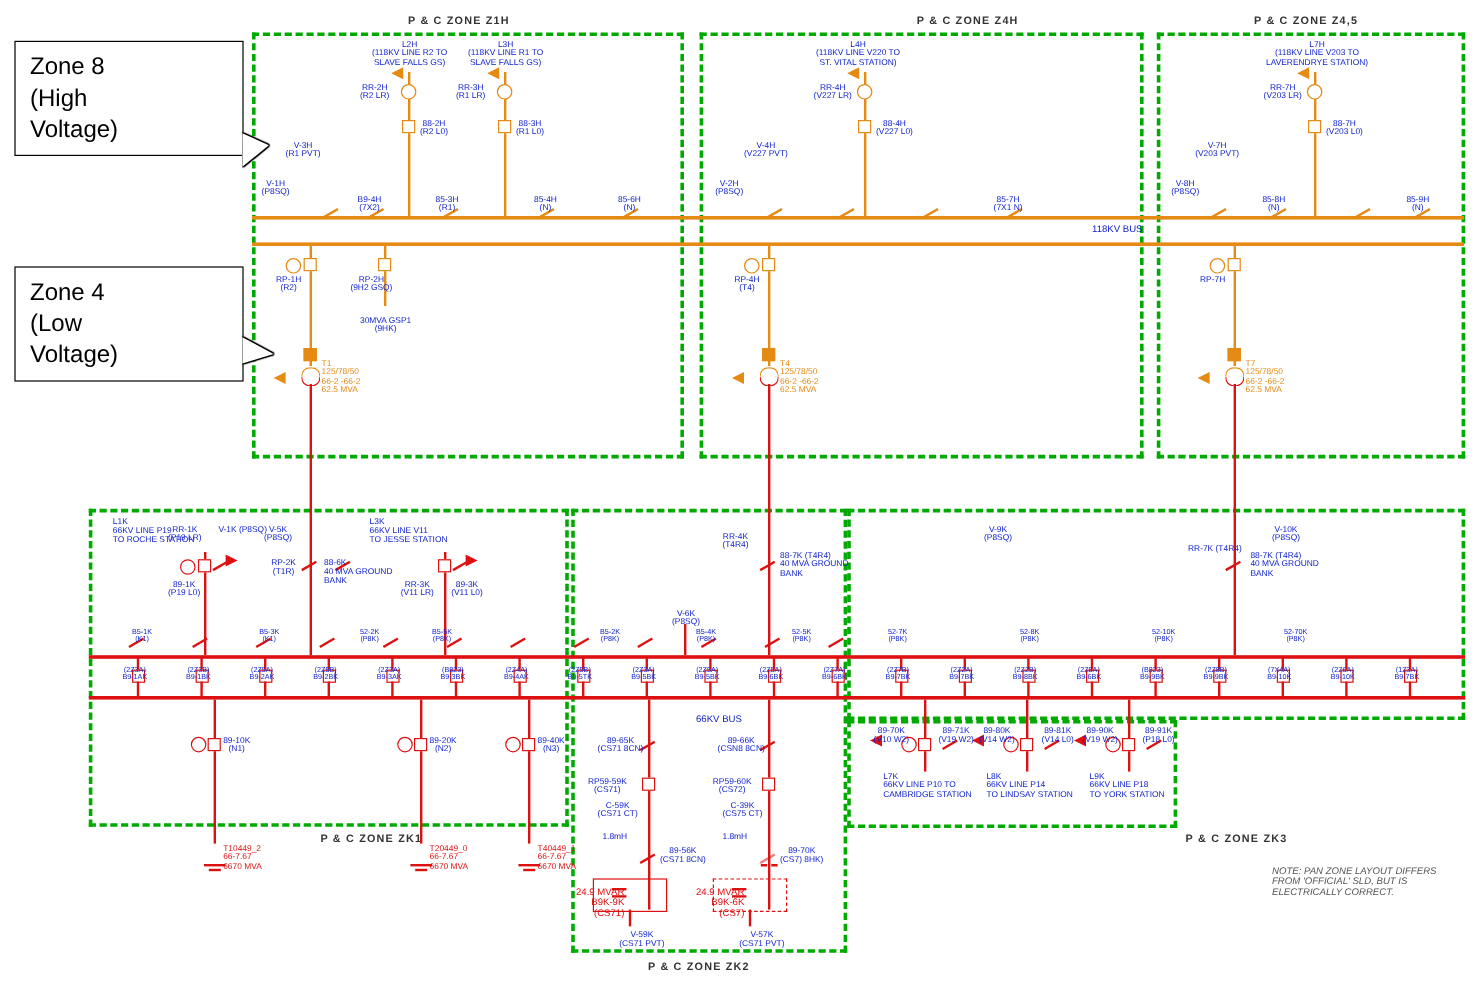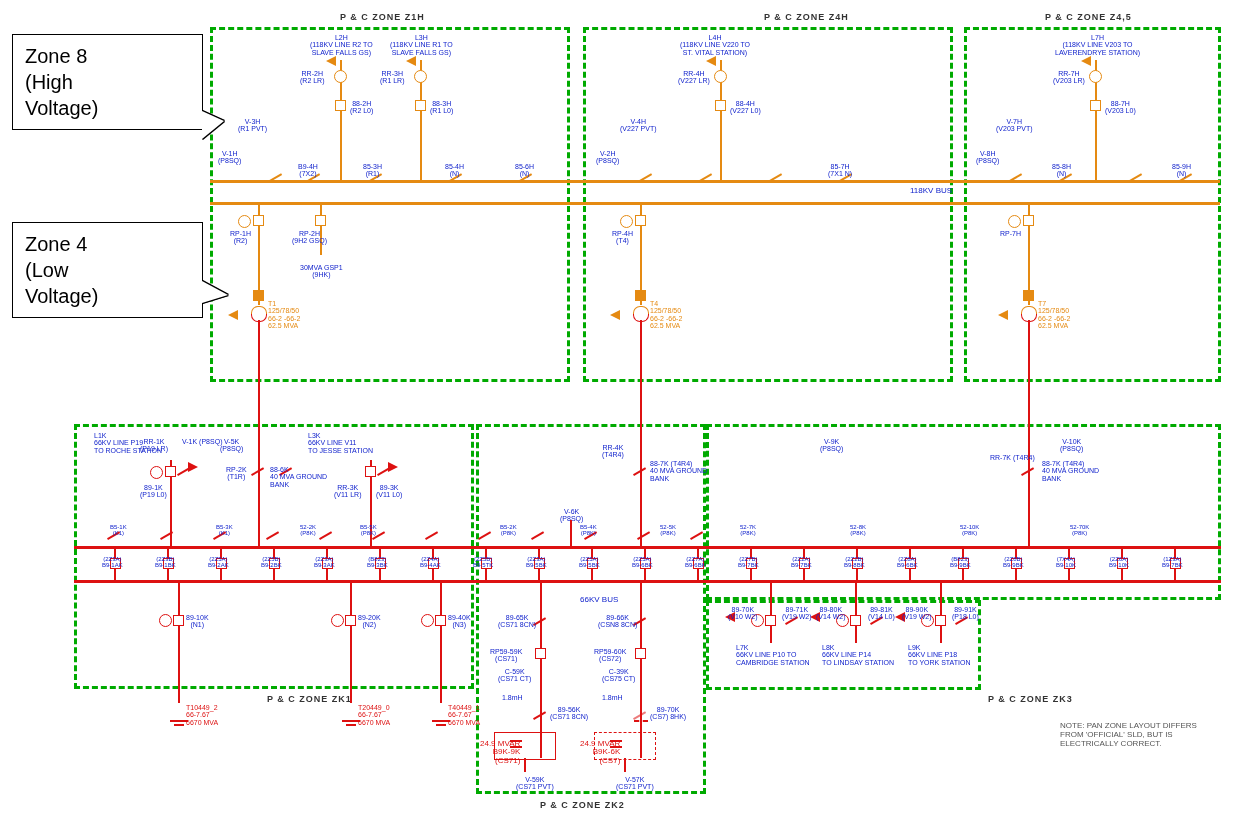--- a/index.html
+++ b/index.html
@@ -61,21 +61,21 @@
   }
   .bus-lv {
     position: absolute;
     background: #d11;
     height: 3px;
   }
   .vline-hv { position: absolute; background:#e58a12; width:2px; }
   .vline-lv { position: absolute; background:#d11; width:2px; }
   .txt-blue { position:absolute; font-size:7px; color:#12c; line-height:1.05; text-align:center; white-space:nowrap; }
   .txt-red  { position:absolute; font-size:8px; color:#d11; line-height:1.05; }
-  .txt-note { position:absolute; font-size:8px; color:#555; line-height:1.1; }
+  .txt-note { position:absolute; font-size:8px; color:#555; line-height:1.1;font-style:italic; }
   .sq-hv { position:absolute; width:9px; height:9px; border:1.5px solid #e58a12; background:#fff; }
   .sq-lv { position:absolute; width:9px; height:9px; border:1.5px solid #d11; background:#fff; }
   .circ-hv { position:absolute; width:11px; height:11px; border:1.5px solid #e58a12; border-radius:50%; background:#fff; }
   .circ-lv { position:absolute; width:11px; height:11px; border:1.5px solid #d11; border-radius:50%; background:#fff; }
   .arrow-l { position:absolute; width:0;height:0; border-top:5px solid transparent; border-bottom:5px solid transparent; }
   .gnd { position:absolute; }
   .gnd::before { content:''; display:block; width:18px; height:2px; background:#d11; margin:0 auto 2px; }
   .gnd::after  { content:''; display:block; width:10px; height:2px; background:#d11; margin:0 auto 2px; box-shadow: 0 4px 0 -1px #d11; }
   .xfmr { position:absolute; width:14px; }
   .xfmr .coil { width:14px; height:7px; border:1.5px solid; border-bottom:none; border-radius:7px 7px 0 0; }

